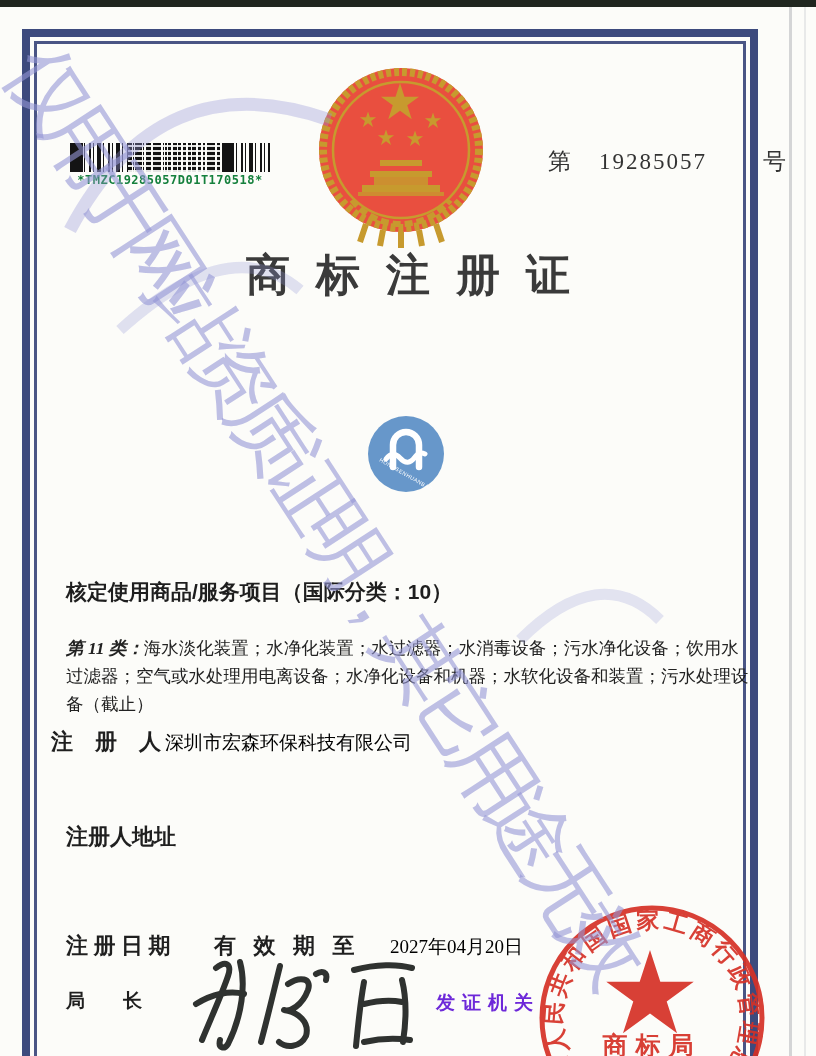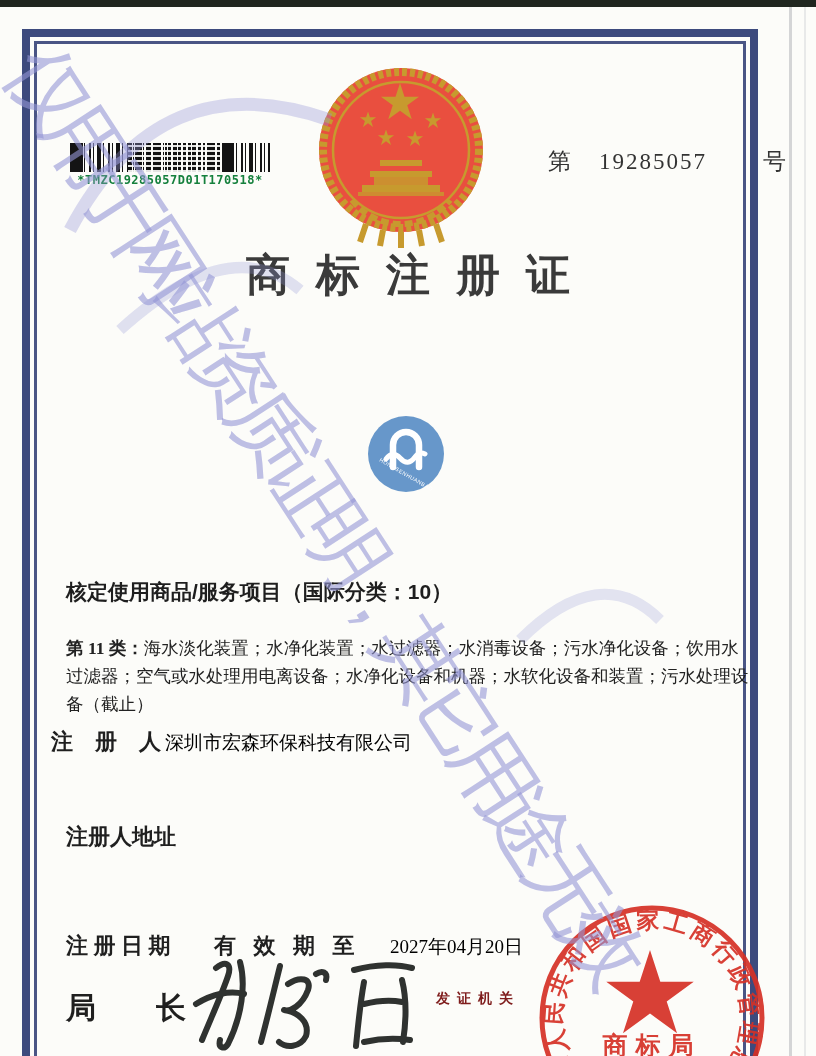--- a/index.html
+++ b/index.html
@@ -49,40 +49,40 @@
   .title{position:absolute;left:0;top:246px;width:816px;text-align:center;
     font-size:44px;font-weight:600;letter-spacing:26px;text-indent:26px;color:#3a3a3a;}
 
   
   .tm-logo{position:absolute;left:365px;top:413px;}
 
   
   .section-heading{position:absolute;left:66px;top:578px;font-family:"Liberation Sans","DejaVu Sans",sans-serif;
     font-size:21px;font-weight:700;color:#1e1e1e;}
   .goods{position:absolute;left:66px;top:616px;width:688px;font-size:17.5px;line-height:28px;color:#222;}
-  .goods b{font-weight:700;}
+  .goods b{font-weight:700;font-style:italic;}
 
   .row-label{font-size:22px;font-weight:700;color:#1f1f1f;white-space:nowrap;}
   .row-value{font-size:19px;color:#000000;}
 
   .registrant-row{position:absolute;left:51px;top:727px;display:flex;align-items:baseline;}
   .registrant-row .row-label{width:114px;}
   .address-row{position:absolute;left:66px;top:822px;display:flex;align-items:flex-start;}
   .address-row .row-label{width:114px;flex:none;}
   .address-row .row-value{width:574px;line-height:27px;}
 
   .dates-row{position:absolute;left:66px;top:931px;display:flex;align-items:baseline;gap:36px;}
   .dates-row .lbl1{width:112px;}
   .dates-row .val1{width:152px;}
   .dates-row .lbl2{width:140px;letter-spacing:6px;}
   .dates-row .val2{}
 
   .director-row{position:absolute;left:66px;top:988px;}
-  .director-label{position:absolute;left:0;top:0;font-size:30px;font-weight:700;color:#1f1f1f;white-space:pre;}
-  .issuer-label{position:absolute;left:370px;top:2px;font-size:14px;font-weight:700;letter-spacing:7px;color:#7f1d1d;white-space:nowrap;}
+  .director-label{position:absolute;left:0;top:0;font-size:19px;font-weight:700;color:#1f1f1f;white-space:pre;}
+  .issuer-label{position:absolute;left:370px;top:2px;font-size:19px;font-weight:700;letter-spacing:7px;color:#6d28d9;white-space:nowrap;}
   .signature{position:absolute;left:120px;top:-36px;}
 
   
   .seal{position:absolute;left:520px;top:868px;}
 
   
   .watermark{
     position:absolute;left:72px;top:26px;z-index:4;
     font-size:82px;letter-spacing:-14px;white-space:nowrap;
     color:rgba(148,150,214,0.6);

